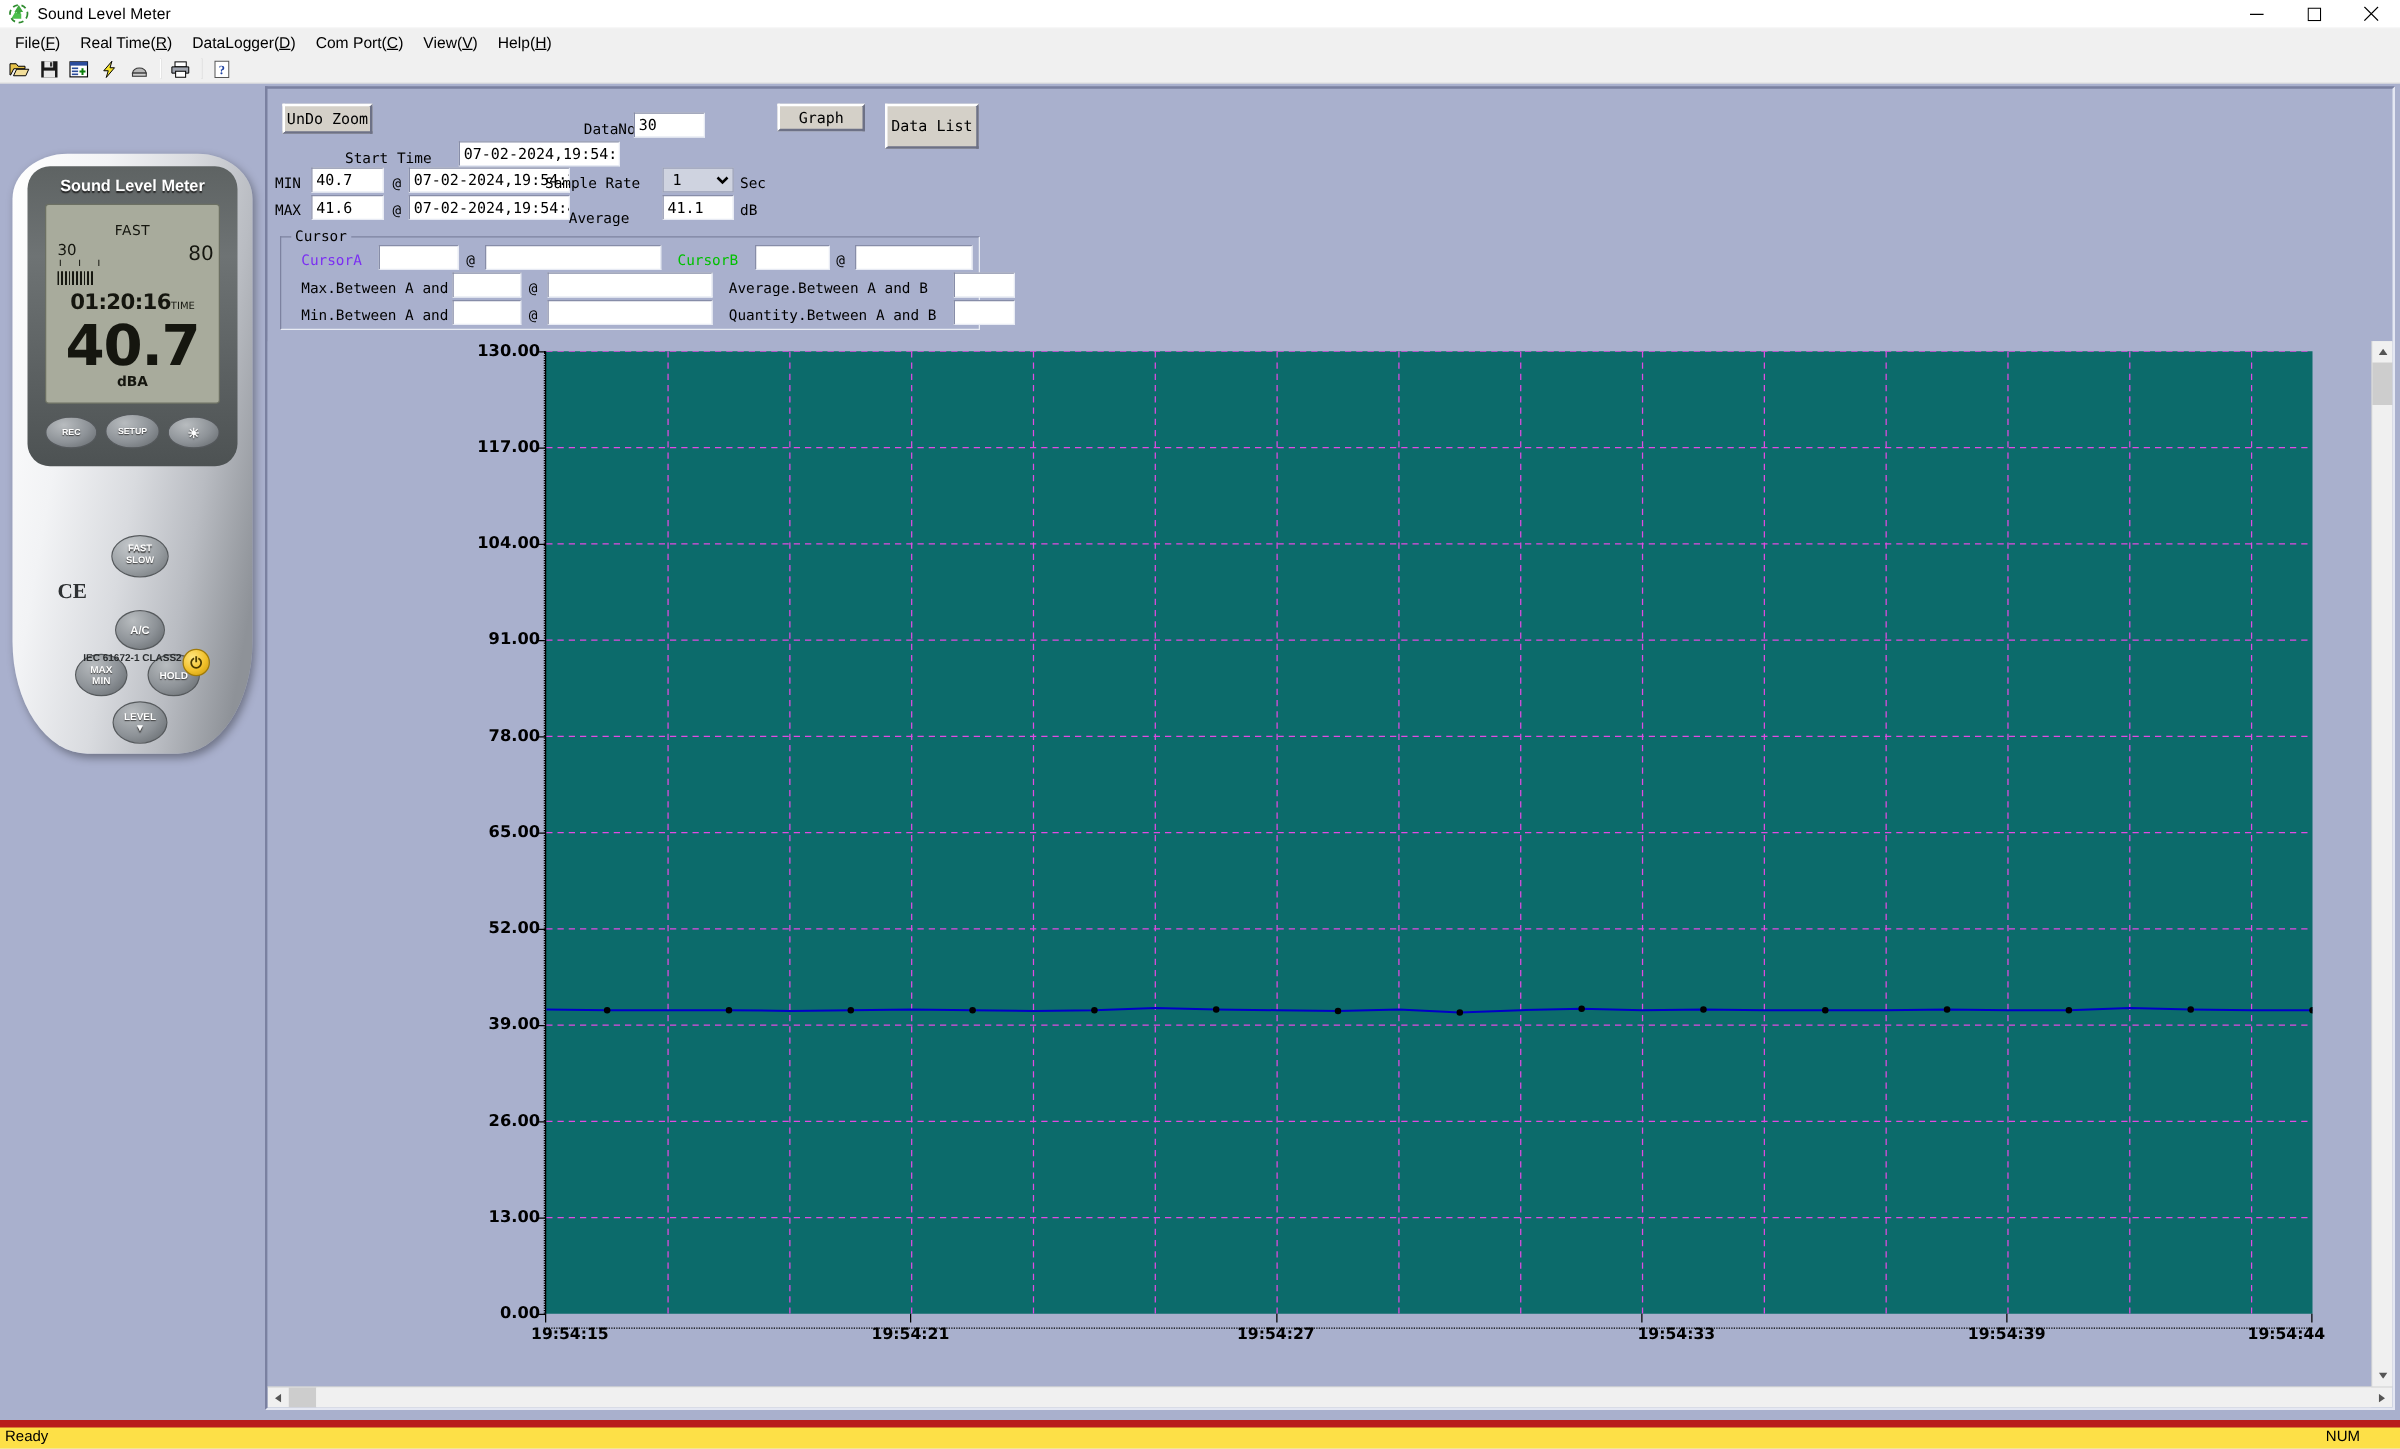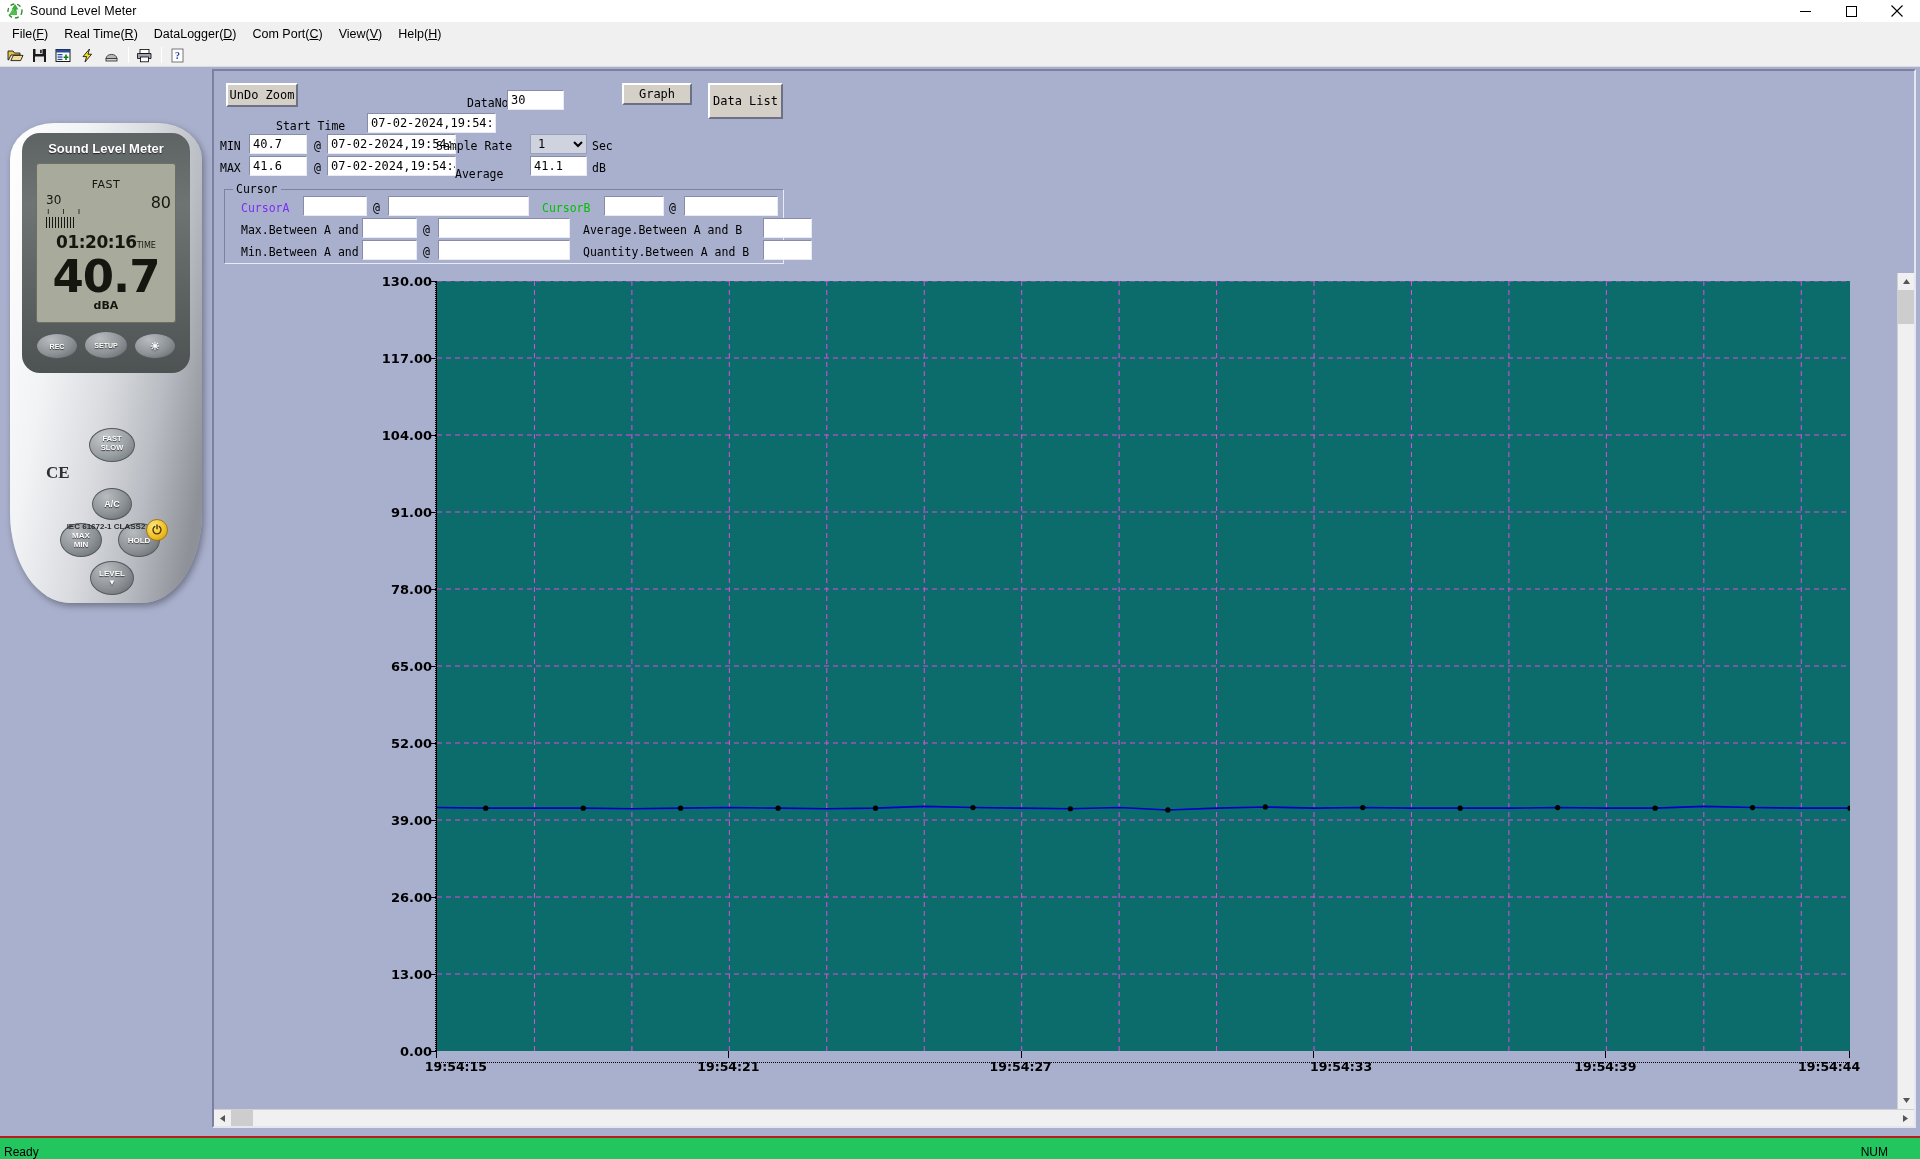--- a/index.html
+++ b/index.html
@@ -348,23 +348,23 @@
     background: #f0f0f0;
     border-top: 1px solid #d0d0d0;
     display: flex; align-items: stretch;
   }
   .sb-btn-h { width: 17px; display:flex; align-items:center; justify-content:center; font-size: 8px; color: #606060;}
   .sb-thumb-h { width: 22px; background: #cdcdcd; }
 
   
   .statusbar {
     height: 23px; flex: none;
-    background: #22c55e;
-    border-top: 2px solid #b91c1c;
-    display: flex; align-items: flex-end;
+    background: #fde047;
+    border-top: 6px solid #b91c1c;
+    display: flex; align-items: flex-start;
     font-size: 12px; color: #000;
     padding: 0 4px;
   }
   .status-right { margin-left: auto; margin-right: 28px; }
 </style>
 </head>
 <body>
 
 <div id="app">
 

